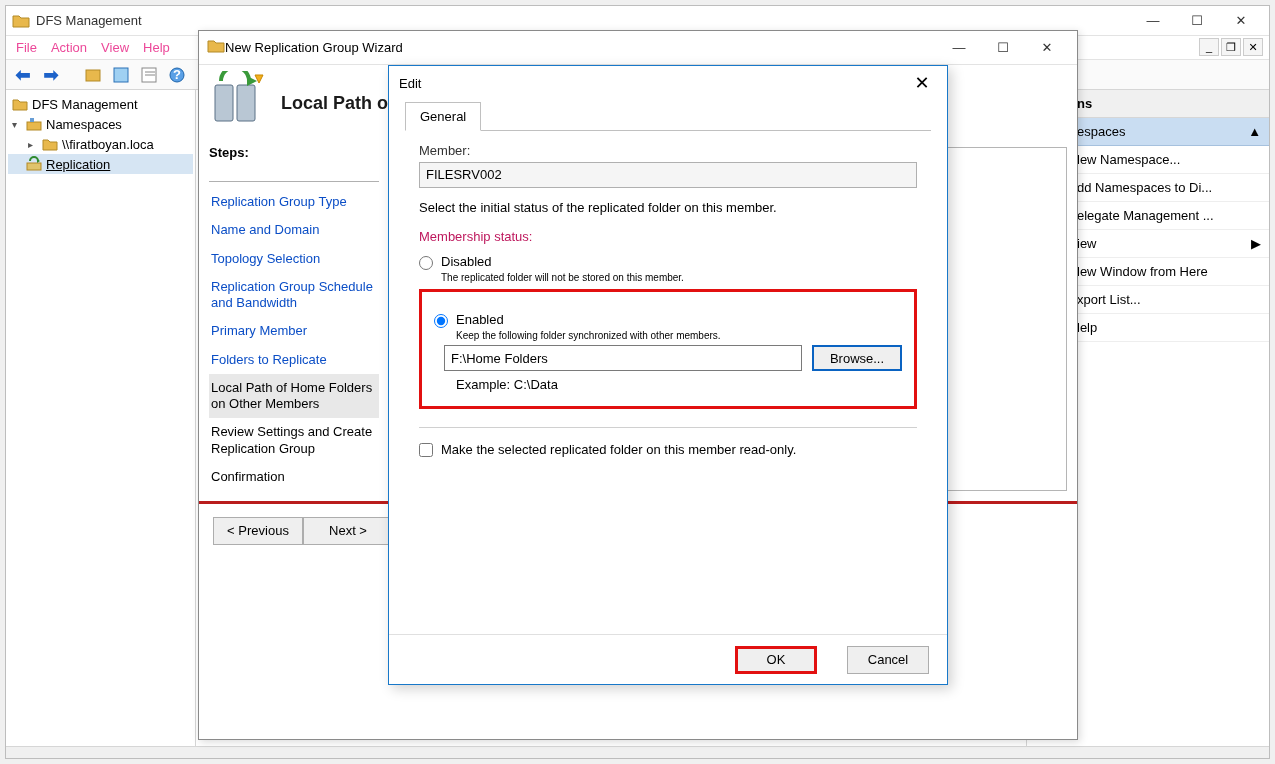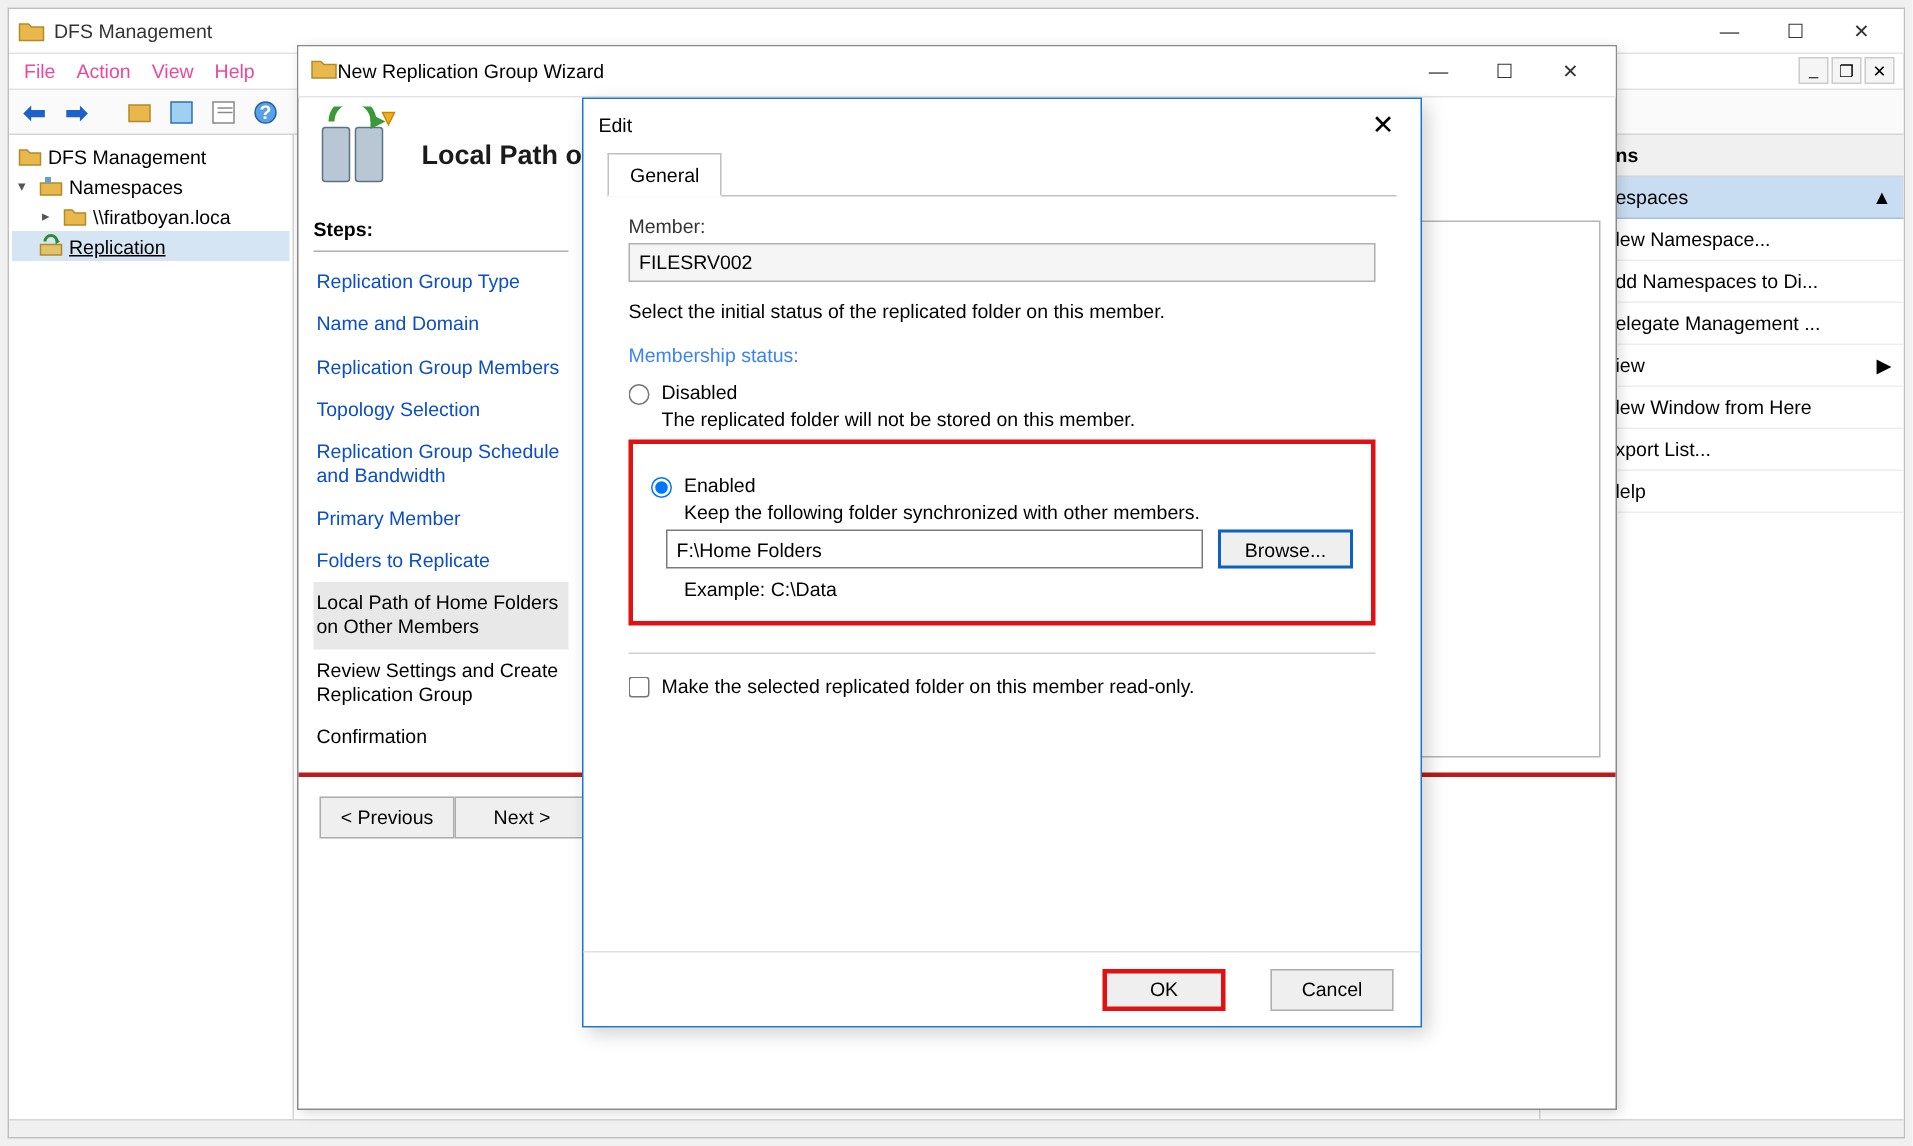--- a/index.html
+++ b/index.html
@@ -38,45 +38,45 @@
 .statusbar { position: absolute; bottom: 0; left: 0; right: 0; height: 12px; background: #f0f0f0; border-top: 1px solid #d6d6d6; }
 
 
 .wizard-window { position: absolute; left: 198px; top: 30px; width: 880px; height: 710px; background: #fff; border: 1px solid #8a8a8a; box-shadow: 2px 2px 8px rgba(0,0,0,0.15); }
 .wizard-titlebar { height: 34px; display: flex; align-items: center; padding: 0 8px; background: #fff; border-bottom: 1px solid #e3e3e3; }
 .wizard-body { display: flex; height: calc(100% - 34px - 56px); }
 .wizard-header-area { display: flex; align-items: center; padding: 6px 14px 10px 10px; }
 .wizard-big-icon { width: 64px; height: 64px; margin-right: 8px; }
 .wizard-title { font-size: 18px; font-weight: bold; color: #1b1b1b; }
 .wizard-left { width: 190px; padding: 0 10px 10px 10px; }
-.steps-title { font-weight: bold; border-bottom: 1px solid #b0b0b0; padding-bottom: 7px; margin-bottom: 6px; }
+.steps-title { font-weight: bold; border-bottom: 1px solid #b0b0b0; padding-bottom: 21px; margin-bottom: 6px; }
 .step { color: #0b4ec6; padding: 6px 2px; cursor: pointer; line-height: 1.25; }
 .step.current { background: #e8e8e8; color: #000; }
 .step.plain { color: #000; }
 .wizard-right { flex: 1; border: 1px solid #b5b5b5; margin: 2px 10px 10px 0; background: #fff; position: relative; }
 .wizard-footer { height: 56px; display: flex; align-items: center; justify-content: flex-start; padding: 0 14px; border-top: 3px solid #b91c1c; }
 .wizard-btn { min-width: 90px; height: 28px; background: #efefef; border: 1px solid #adadad; cursor: pointer; }
 
 
 .edit-dialog { position: absolute; left: 388px; top: 65px; width: 560px; height: 620px; background: #fff; border: 1px solid #1878c9; box-shadow: 4px 4px 12px rgba(0,0,0,0.18); }
 .edit-titlebar { height: 34px; display: flex; align-items: center; justify-content: space-between; padding: 0 10px; }
 .edit-title { color: #000; }
 .edit-close { width: 30px; height: 26px; display: flex; align-items: center; justify-content: center; cursor: pointer; font-weight: 300; font-size: 18px; }
 .edit-body { padding: 2px 16px 10px 16px; height: calc(100% - 34px - 50px); }
 .tab-strip { display: flex; border-bottom: 1px solid #c0c0c0; }
 .dlg-tab { padding: 6px 14px; border: 1px solid #c0c0c0; border-bottom: 1px solid #fff; background: #fff; margin-bottom: -1px; cursor: pointer; }
 .tab-content { padding: 12px 14px; }
 .field-label { color: #333; margin-bottom: 4px; }
 .ro-field { width: 100%; height: 26px; border: 1px solid #b0b0b0; background: #f5f5f5; padding: 0 6px; line-height: 24px; color: #000; }
 .body-text { color: #000; margin: 12px 0; }
-.group-label { margin-top: 14px; margin-bottom: 10px; color: #3b82f6; }
+.group-label { margin-top: 14px; margin-bottom: 10px; color: #be185d; }
 .radio-row { display: flex; align-items: flex-start; gap: 8px; margin: 10px 0 2px 0; }
 .radio-row input { margin-top: 2px; width: 14px; height: 14px; }
 .radio-label { font-weight: normal; color: #000; }
-.radio-desc { margin-left: 22px; color: #000; font-size: 13px; }
+.radio-desc { margin-left: 22px; color: #000; font-size: 10px; }
 .highlight-box { border: 3px solid #e21010; padding: 10px 12px 14px 12px; margin-top: 6px; }
 .path-row { display: flex; gap: 10px; align-items: center; margin-top: 4px; }
 .text-input { flex: 1; height: 26px; border: 1px solid #7a7a7a; padding: 0 6px; background: #fff; }
 .browse-btn { width: 90px; height: 26px; background: #efefef; border: 2px solid #0a63c2; cursor: pointer; }
 .example { margin-top: 6px; color: #000; }
 .divider { border-top: 1px solid #d0d0d0; margin: 18px 0 14px 0; }
 .check-row { display: flex; align-items: center; gap: 8px; }
 .check-row input { width: 14px; height: 14px; }
 .edit-footer { height: 50px; display: flex; align-items: center; justify-content: flex-end; gap: 30px; padding: 0 18px; border-top: 1px solid #e0e0e0; }
 .ok-btn { min-width: 82px; height: 28px; border: 3px solid #e21010; background: #efefef; cursor: pointer; }
@@ -243,21 +243,20 @@
         </svg>
       </span>
       <span class="wizard-title">Local Path o</span>
     </div>
 
     <div class="wizard-body">
       <div class="wizard-left">
         <div class="steps-title">Steps:</div>
         <div class="step">Replication Group Type</div>
         <div class="step">Name and Domain</div>
-        <div class="step">Replication Group Members</div>
         <div class="step">Topology Selection</div>
         <div class="step">Replication Group Schedule and Bandwidth</div>
         <div class="step">Primary Member</div>
         <div class="step">Folders to Replicate</div>
         <div class="step current">Local Path of Home Folders on Other Members</div>
         <div class="step plain">Review Settings and Create Replication Group</div>
         <div class="step plain">Confirmation</div>
       </div>
       <div class="wizard-right"></div>
     </div>

